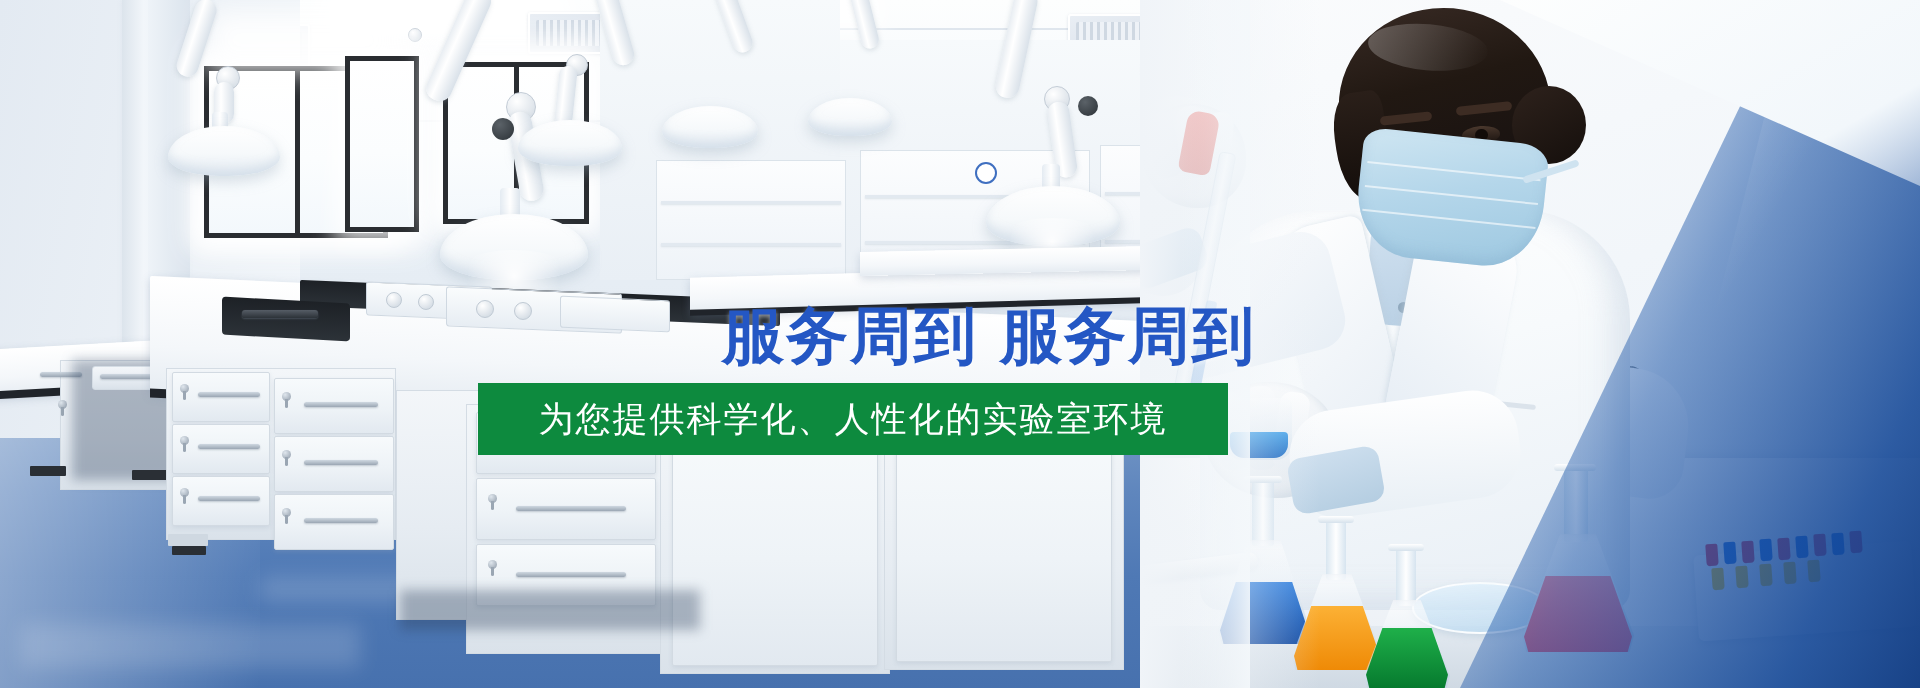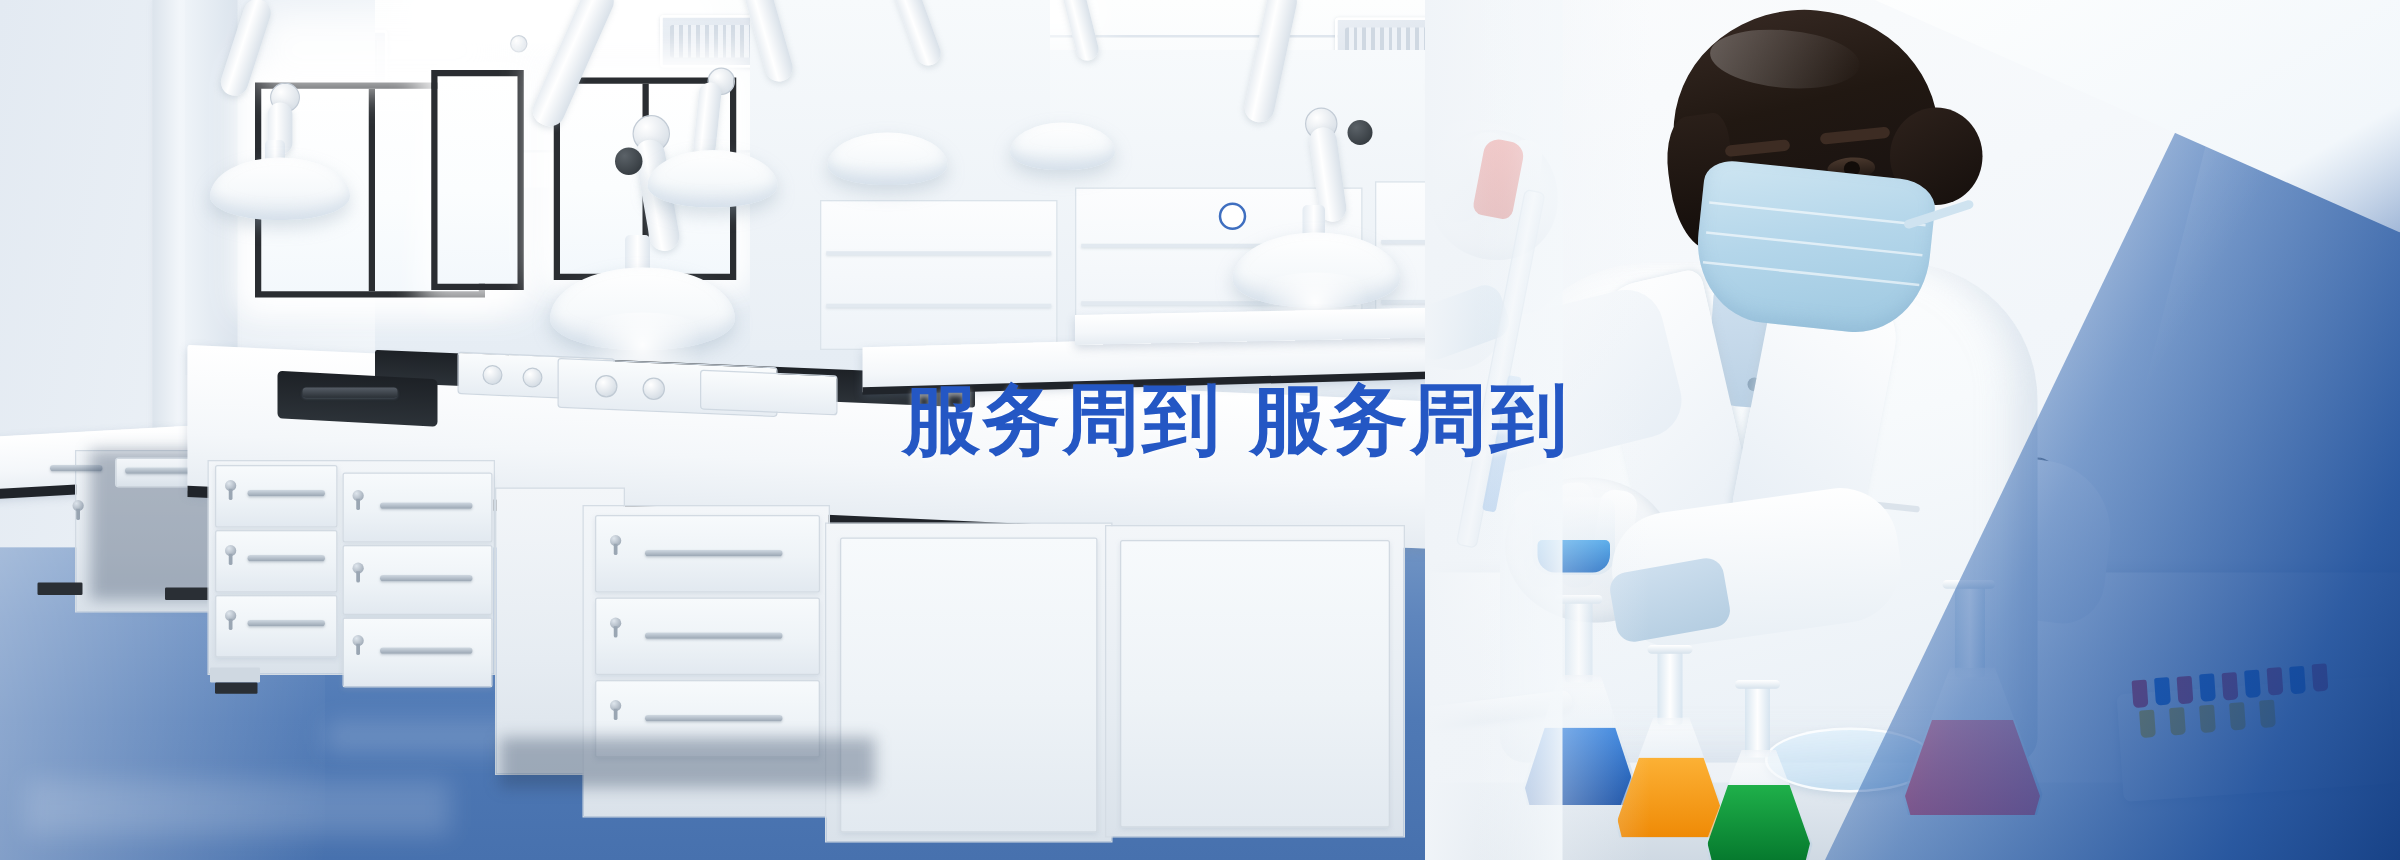--- a/index.html
+++ b/index.html
@@ -771,15 +771,18 @@
   <div class="blue-wedge"></div>
   <div class="blue-wedge2"></div>
   <div class="white-corner"></div>
 
   <div class="text-layer">
 
     <div class="headline">
       <span>服务周到</span><span class="gap"></span><span>服务周到</span>
     </div>
 
+    <div class="green-bar">
+      <span class="green-bar-text">为您提供科学化、人性化的实验室环境</span>
+    </div>
   </div>
 
 </div>
 
 </body></html>

